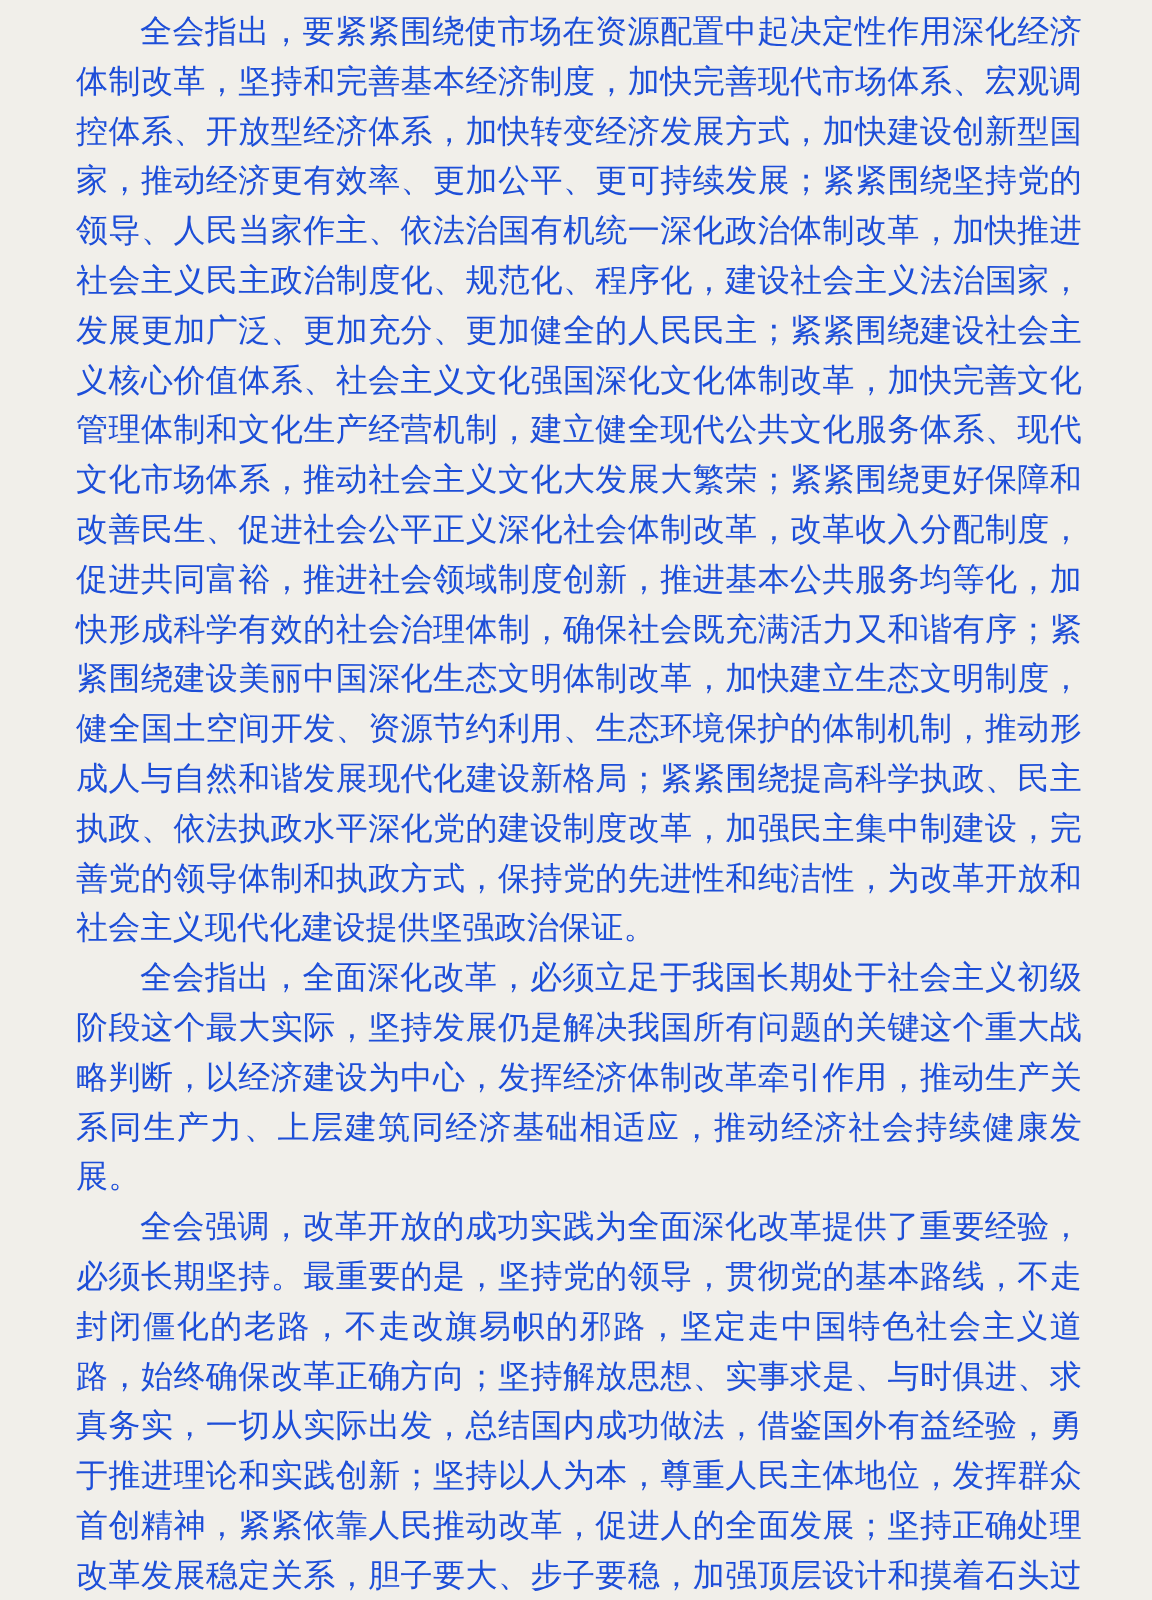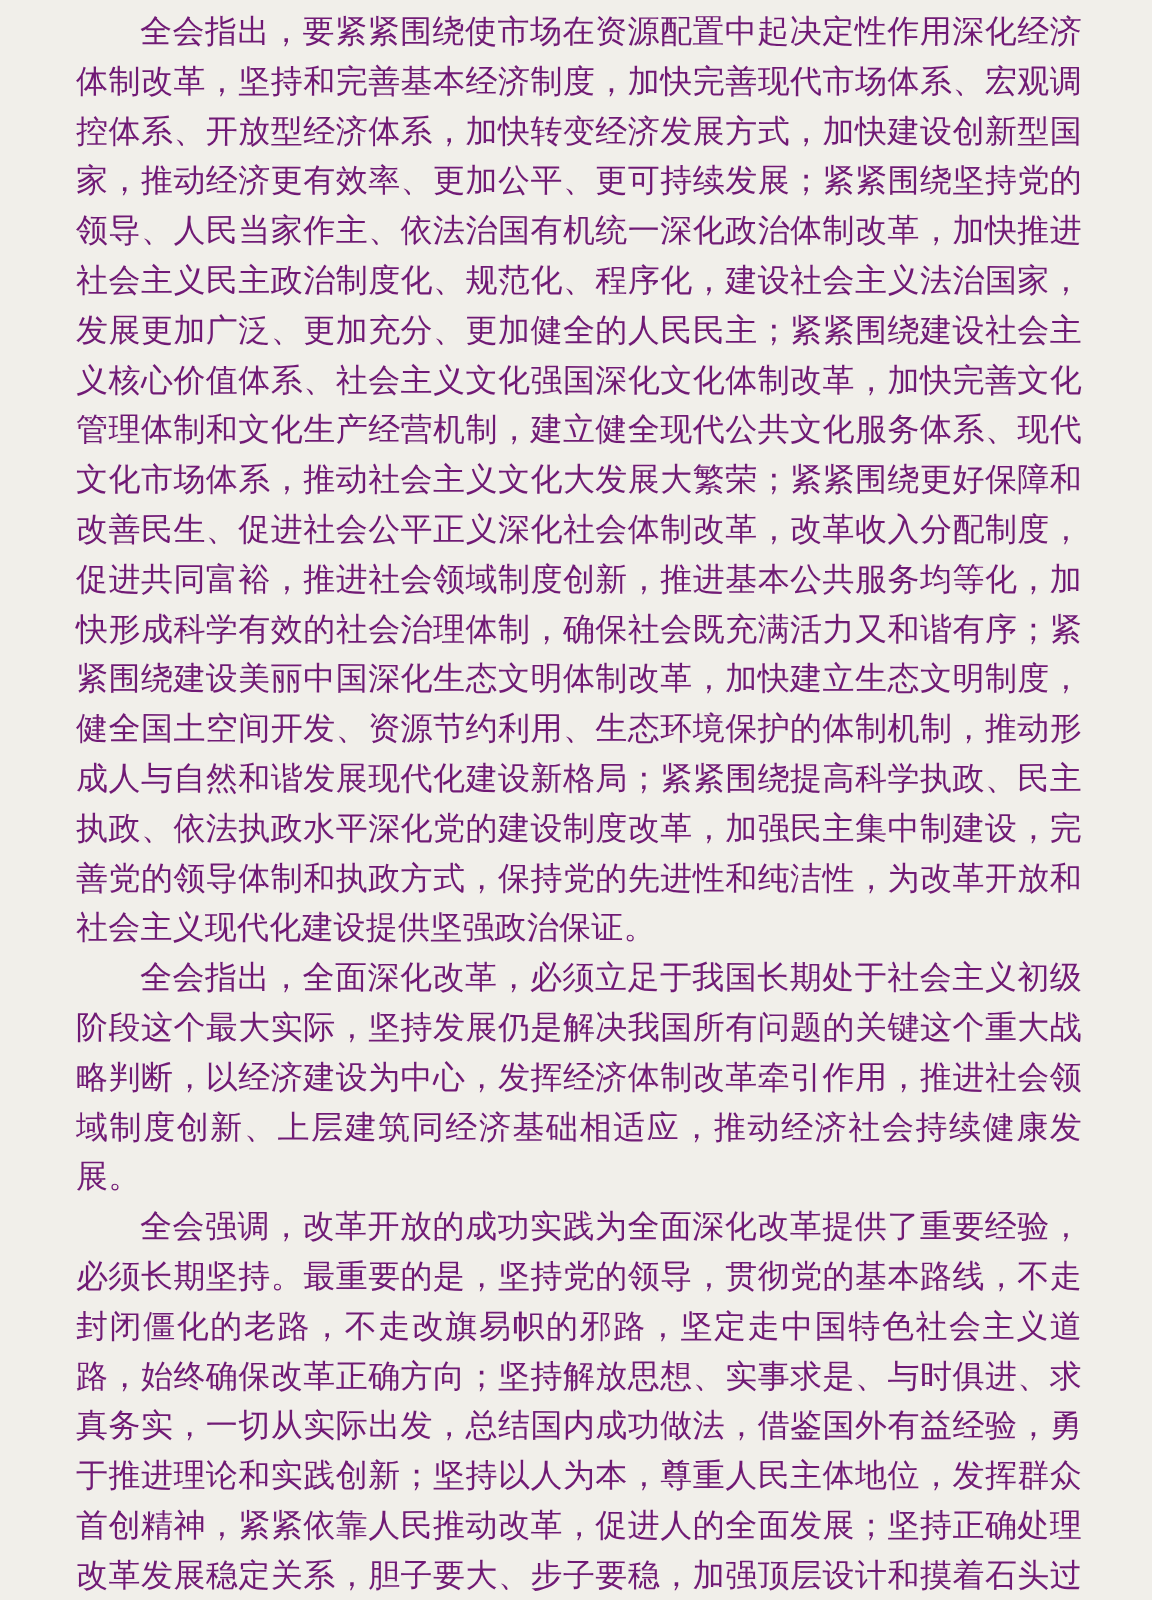--- a/index.html
+++ b/index.html
@@ -18,28 +18,28 @@
     height: 1600px;
     padding: 7px 70px 0 76px;
     background: #f1efea;
   }
   p.para {
     margin: 0;
     font-family: "Liberation Sans", sans-serif;
     font-size: 32px;
     line-height: 49.8px;
     font-weight: 500;
-    color: #701a75;
+    color: #1d4ed8;
     text-align: justify;
     text-justify: inter-ideograph;
     text-indent: 2em;
     letter-spacing: 0.2px;
     word-break: normal;
   }
 </style>
 </head>
 <body>
 
 <div class="page">
   <p class="para">全会指出，要紧紧围绕使市场在资源配置中起决定性作用深化经济体制改革，坚持和完善基本经济制度，加快完善现代市场体系、宏观调控体系、开放型经济体系，加快转变经济发展方式，加快建设创新型国家，推动经济更有效率、更加公平、更可持续发展；紧紧围绕坚持党的领导、人民当家作主、依法治国有机统一深化政治体制改革，加快推进社会主义民主政治制度化、规范化、程序化，建设社会主义法治国家，发展更加广泛、更加充分、更加健全的人民民主；紧紧围绕建设社会主义核心价值体系、社会主义文化强国深化文化体制改革，加快完善文化管理体制和文化生产经营机制，建立健全现代公共文化服务体系、现代文化市场体系，推动社会主义文化大发展大繁荣；紧紧围绕更好保障和改善民生、促进社会公平正义深化社会体制改革，改革收入分配制度，促进共同富裕，推进社会领域制度创新，推进基本公共服务均等化，加快形成科学有效的社会治理体制，确保社会既充满活力又和谐有序；紧紧围绕建设美丽中国深化生态文明体制改革，加快建立生态文明制度，健全国土空间开发、资源节约利用、生态环境保护的体制机制，推动形成人与自然和谐发展现代化建设新格局；紧紧围绕提高科学执政、民主执政、依法执政水平深化党的建设制度改革，加强民主集中制建设，完善党的领导体制和执政方式，保持党的先进性和纯洁性，为改革开放和社会主义现代化建设提供坚强政治保证。</p>
-  <p class="para">全会指出，全面深化改革，必须立足于我国长期处于社会主义初级阶段这个最大实际，坚持发展仍是解决我国所有问题的关键这个重大战略判断，以经济建设为中心，发挥经济体制改革牵引作用，推进社会领域制度创新、上层建筑同经济基础相适应，推动经济社会持续健康发展。</p>
+  <p class="para">全会指出，全面深化改革，必须立足于我国长期处于社会主义初级阶段这个最大实际，坚持发展仍是解决我国所有问题的关键这个重大战略判断，以经济建设为中心，发挥经济体制改革牵引作用，推动生产关系同生产力、上层建筑同经济基础相适应，推动经济社会持续健康发展。</p>
   <p class="para">全会强调，改革开放的成功实践为全面深化改革提供了重要经验，必须长期坚持。最重要的是，坚持党的领导，贯彻党的基本路线，不走封闭僵化的老路，不走改旗易帜的邪路，坚定走中国特色社会主义道路，始终确保改革正确方向；坚持解放思想、实事求是、与时俱进、求真务实，一切从实际出发，总结国内成功做法，借鉴国外有益经验，勇于推进理论和实践创新；坚持以人为本，尊重人民主体地位，发挥群众首创精神，紧紧依靠人民推动改革，促进人的全面发展；坚持正确处理改革发展稳定关系，胆子要大、步子要稳，加强顶层设计和摸着石头过河相结合，整体推进和重点突破相促进，提高改革决策科学性，广泛凝聚共识，形成改革合力。</p>
 </div>
 
 </body></html>

